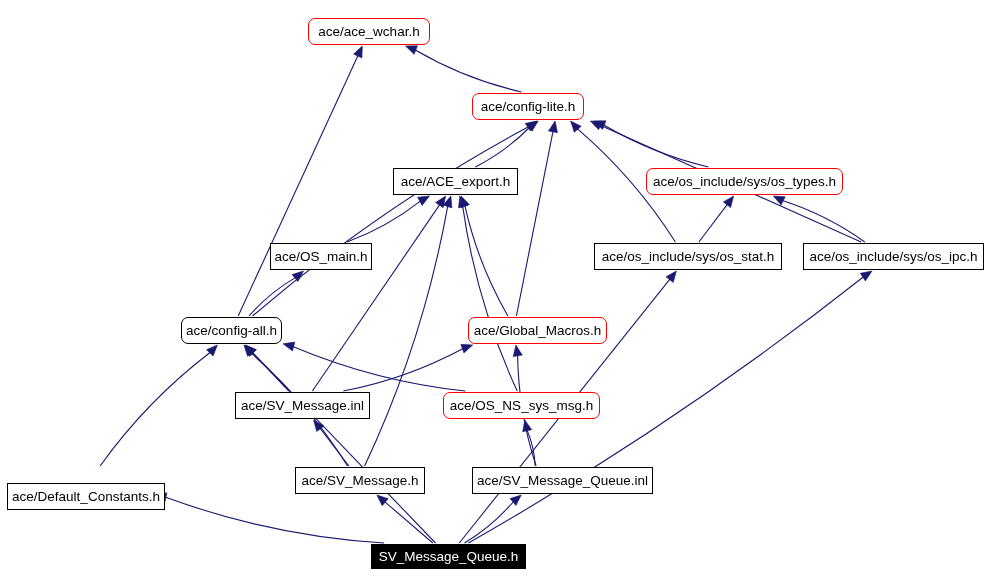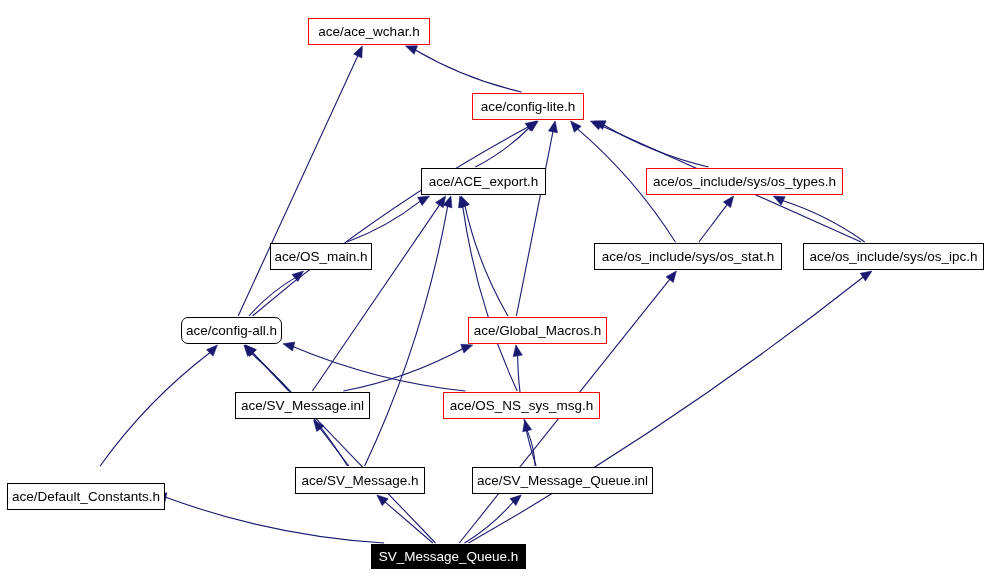--- a/index.html
+++ b/index.html
@@ -18,21 +18,21 @@
     background:#ffffff;
     color:#000000;
     font-size:13.5px;
     line-height:1;
     display:flex;
     align-items:center;
     justify-content:center;
     white-space:nowrap;
     letter-spacing:0px;
   }
-  .node.red{border-color:#ff0000;}
+  .node.red{border-color:#ff0000;border-radius:7px;}
   .node.root{background:#000000;color:#ffffff;border-color:#000000;}
 </style>
 </head>
 <body>
 
 <div id="canvas">
   <svg id="edge-layer" viewBox="0 0 987 584" width="987" height="584" xmlns="http://www.w3.org/2000/svg">
       <path d="M521.5,92.0 Q465.0,79.0 414.9,49.7" fill="none" stroke="#191970" stroke-width="1.1"></path>
       <polygon points="405.5,46.0 417.5,45.8 414.1,54.3" fill="#191970" stroke="#191970" stroke-width="0.6"></polygon>
       <path d="M238.2,316.0 Q298.1,185.6 358.1,55.2" fill="none" stroke="#191970" stroke-width="1.1"></path>
@@ -94,21 +94,21 @@
       <path d="M464.5,543.0 Q492.4,526.2 513.6,501.5" fill="none" stroke="#191970" stroke-width="1.1"></path>
       <polygon points="521.3,495.0 515.9,505.6 510.0,498.6" fill="#191970" stroke="#191970" stroke-width="0.6"></polygon>
     </svg>
   <div id="node-layer">
       <div class="node red" style="left: 308px; top: 18px; width: 122px; height: 27px;">
         <span>ace/ace_wchar.h</span>
       </div>
       <div class="node red" style="left: 472px; top: 93px; width: 112px; height: 27px;">
         <span>ace/config-lite.h</span>
       </div>
-      <div class="node" style="left: 393px; top: 168px; width: 125px; height: 27px; margin-left: 28px;">
+      <div class="node" style="left: 393px; top: 168px; width: 125px; height: 27px;">
         <span>ace/ACE_export.h</span>
       </div>
       <div class="node red" style="left: 646px; top: 168px; width: 197px; height: 27px; justify-content: center;">
         <span>ace/os_include/sys/os_types.h</span>
       </div>
       <div class="node" style="left: 270px; top: 243px; width: 102px; height: 27px;">
         <span>ace/OS_main.h</span>
       </div>
       <div class="node" style="left: 594px; top: 243px; width: 188px; height: 27px;">
         <span>ace/os_include/sys/os_stat.h</span>

